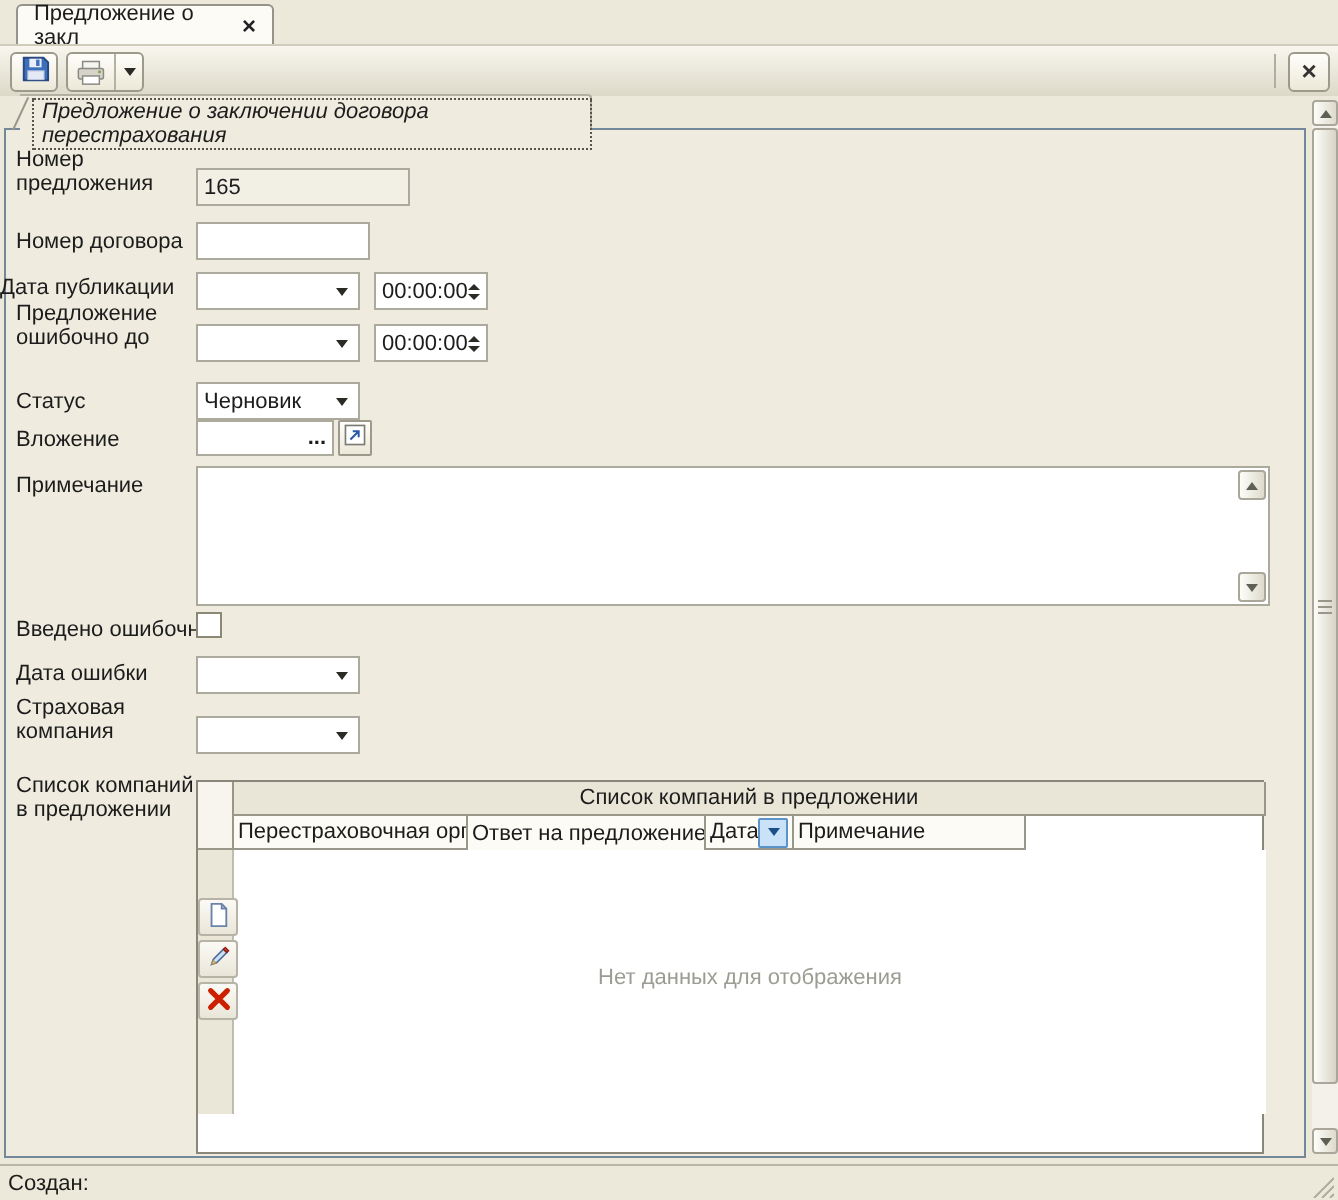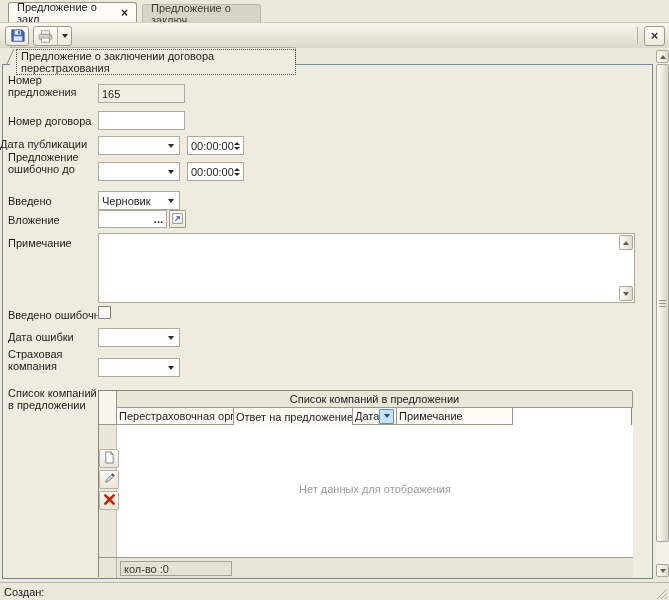--- a/index.html
+++ b/index.html
@@ -14,21 +14,21 @@
   
   .toolbar{background:linear-gradient(#f8f6ee,#ddd9c9);border-top:1px solid #cfccbc;}
   .tbtn{border:1px solid #9d9a8b;border-radius:3px;background:linear-gradient(#fffefb,#ece8d8);
         display:flex;align-items:center;justify-content:center;}
   .xglyph{font-weight:bold;font-size:13px;color:#333;line-height:10px;}
   
   .page{background:#efecdf;border:1px solid #74889c;}
   .pagetab{background:#efecdf;border-top:1px solid #b3b0a1;border-right:1px solid #b3b0a1;border-top-right-radius:2px;}
   .pagetab::before{content:"";position:absolute;left:-4px;bottom:0;width:1px;height:18px;background:#9a9788;
                    transform:rotate(25deg);transform-origin:bottom center;}
-  .focusrect{display:inline-block;margin-left:7px;margin-top:2px;padding:0 4px;outline:1px dotted #55554d;}
+  .focusrect{display:inline-block;margin-left:7px;margin-top:2px;padding:0 4px;outline:1px dotted #55554d;font-style:italic;}
   
   .lbl{line-height:12px;width:88px;}
   .nw{white-space:nowrap;width:auto;}
   .tbox{background:#fff;border:1px solid #abaa9c;display:flex;align-items:center;padding:0 3px;overflow:hidden;}
   .ro{background:#f2f0e5;}
   .combo{background:#fff;border:1px solid #abaa9c;display:flex;align-items:center;padding:0 3px;}
   .arrdn{width:0;height:0;border-left:3.5px solid transparent;border-right:3.5px solid transparent;border-top:4px solid #2b2b25;}
   .arrup{width:0;height:0;border-left:3.5px solid transparent;border-right:3.5px solid transparent;border-bottom:4px solid #2b2b25;}
   .combo .pull{margin-left:auto;margin-right:2px;}
   .spin{margin-left:auto;margin-right:3px;display:flex;flex-direction:column;gap:2px;align-items:center;}
@@ -63,23 +63,20 @@
 </head>
 <body>
 
 <div class="win">
 
   <div class="a" style="left:0;top:0;width:669px;height:22px;">
     <div class="a doctab active" style="left:8px;top:2px;width:129px;height:20px;">
       <span>Предложение о закл</span>
       <span class="tabx">×</span>
     </div>
-    <div class="a doctab inactive" style="left:142px;top:4px;width:119px;height:18px;">
-      <span>Предложение о заключ</span>
-    </div>
   </div>
 
   <div class="a toolbar" style="left:0;top:22px;width:669px;height:26px;">
     <div class="a tbtn" style="left:5px;top:3px;width:24px;height:20px;">
       <span>
         <svg width="15" height="15" viewBox="0 0 16 16">
           <path d="M2 2h10.5L15 4.5V14H2z" fill="#3d6fbd" stroke="#27477e" stroke-width="1"></path>
           <rect x="5" y="2.5" width="6.5" height="4.6" fill="#e9eef8"></rect>
           <rect x="8.6" y="3" width="1.8" height="3.4" fill="#3d6fbd"></rect>
           <rect x="4.2" y="9" width="8.6" height="4.6" fill="#e3eaf6" stroke="#b9c6dd" stroke-width="0.6"></rect>
@@ -104,21 +101,21 @@
       <span class="xglyph">×</span>
     </div>
   </div>
 
   <div class="a page" style="left:2px;top:64px;width:651px;height:515px;"></div>
   <div class="a pagetab" style="left:10px;top:47px;width:286px;height:18px;">
     <span class="focusrect">Предложение о заключении договора перестрахования</span>
   </div>
 
   <div class="a lbl" style="left:8px;top:74px;">Номер предложения</div>
-  <div class="a tbox ro" style="left:98px;top:84px;width:87px;height:19px;">
+  <div class="a tbox ro" style="left:98px;top:84px;width:107px;height:19px;">
     <span>165</span>
   </div>
 
   <div class="a lbl nw" style="left:8px;top:115px;">Номер договора</div>
   <div class="a tbox" style="left:98px;top:111px;width:87px;height:19px;">
     <span></span>
   </div>
 
   <div class="a lbl nw" style="left:0;top:138px;">Дата публикации</div>
   <div class="a combo" style="left:98px;top:136px;width:82px;height:19px;">
@@ -139,21 +136,21 @@
     <span class="pull arrdn"></span>
   </div>
   <div class="a tbox" style="left:187px;top:162px;width:57px;height:19px;">
     <span>00:00:00</span>
     <span class="spin">
       <span class="arrup"></span>
       <span class="arrdn"></span>
     </span>
   </div>
 
-  <div class="a lbl nw" style="left:8px;top:195px;">Введено</div>
+  <div class="a lbl nw" style="left:8px;top:195px;">Статус</div>
   <div class="a combo" style="left:98px;top:191px;width:82px;height:19px;">
     <span>Черновик</span>
     <span class="pull arrdn"></span>
   </div>
 
   <div class="a lbl nw" style="left:8px;top:214px;">Вложение</div>
   <div class="a tbox" style="left:98px;top:210px;width:69px;height:18px;">
     <span></span>
     <span style="margin-left:auto;font-weight:bold;line-height:6px;">...</span>
   </div>
@@ -204,24 +201,20 @@
       <span class="filterbtn">
         <span class="arrdn"></span>
       </span>
     </div>
     <div class="gcell" style="left:298px;top:17px;width:116px;height:17px;">Примечание</div>
 
     <div class="a" style="left:0;top:34px;width:18px;height:132px;background:#eae7d9;border-right:1px solid #c0bdb0;"></div>
     <div class="a" style="left:18px;top:34px;width:516px;height:132px;background:#fff;"></div>
     <div class="a emptytxt" style="left:18px;top:92px;width:516px;">Нет данных для отображения</div>
 
-    <div class="a gfooter" style="left:0;top:166px;width:534px;height:21px;">
-      <div class="a" style="left:0;top:0;width:18px;height:20px;border-right:1px solid #b4b1a3;"></div>
-      <div class="a countbox" style="left:21px;top:3px;width:112px;height:15px;">кол-во :0</div>
-    </div>
   </div>
 
   <div class="a rowbtn" style="left:99px;top:449px;width:20px;height:19px;">
     <span>
       <svg width="12" height="13" viewBox="0 0 13 14">
         <path d="M3 1h5.5L11 3.5V13H3z" fill="#fff" stroke="#6b82a8" stroke-width="1"></path>
         <path d="M8.5 1v2.5H11" fill="none" stroke="#6b82a8" stroke-width="1"></path>
       </svg>
     </span>
   </div>

